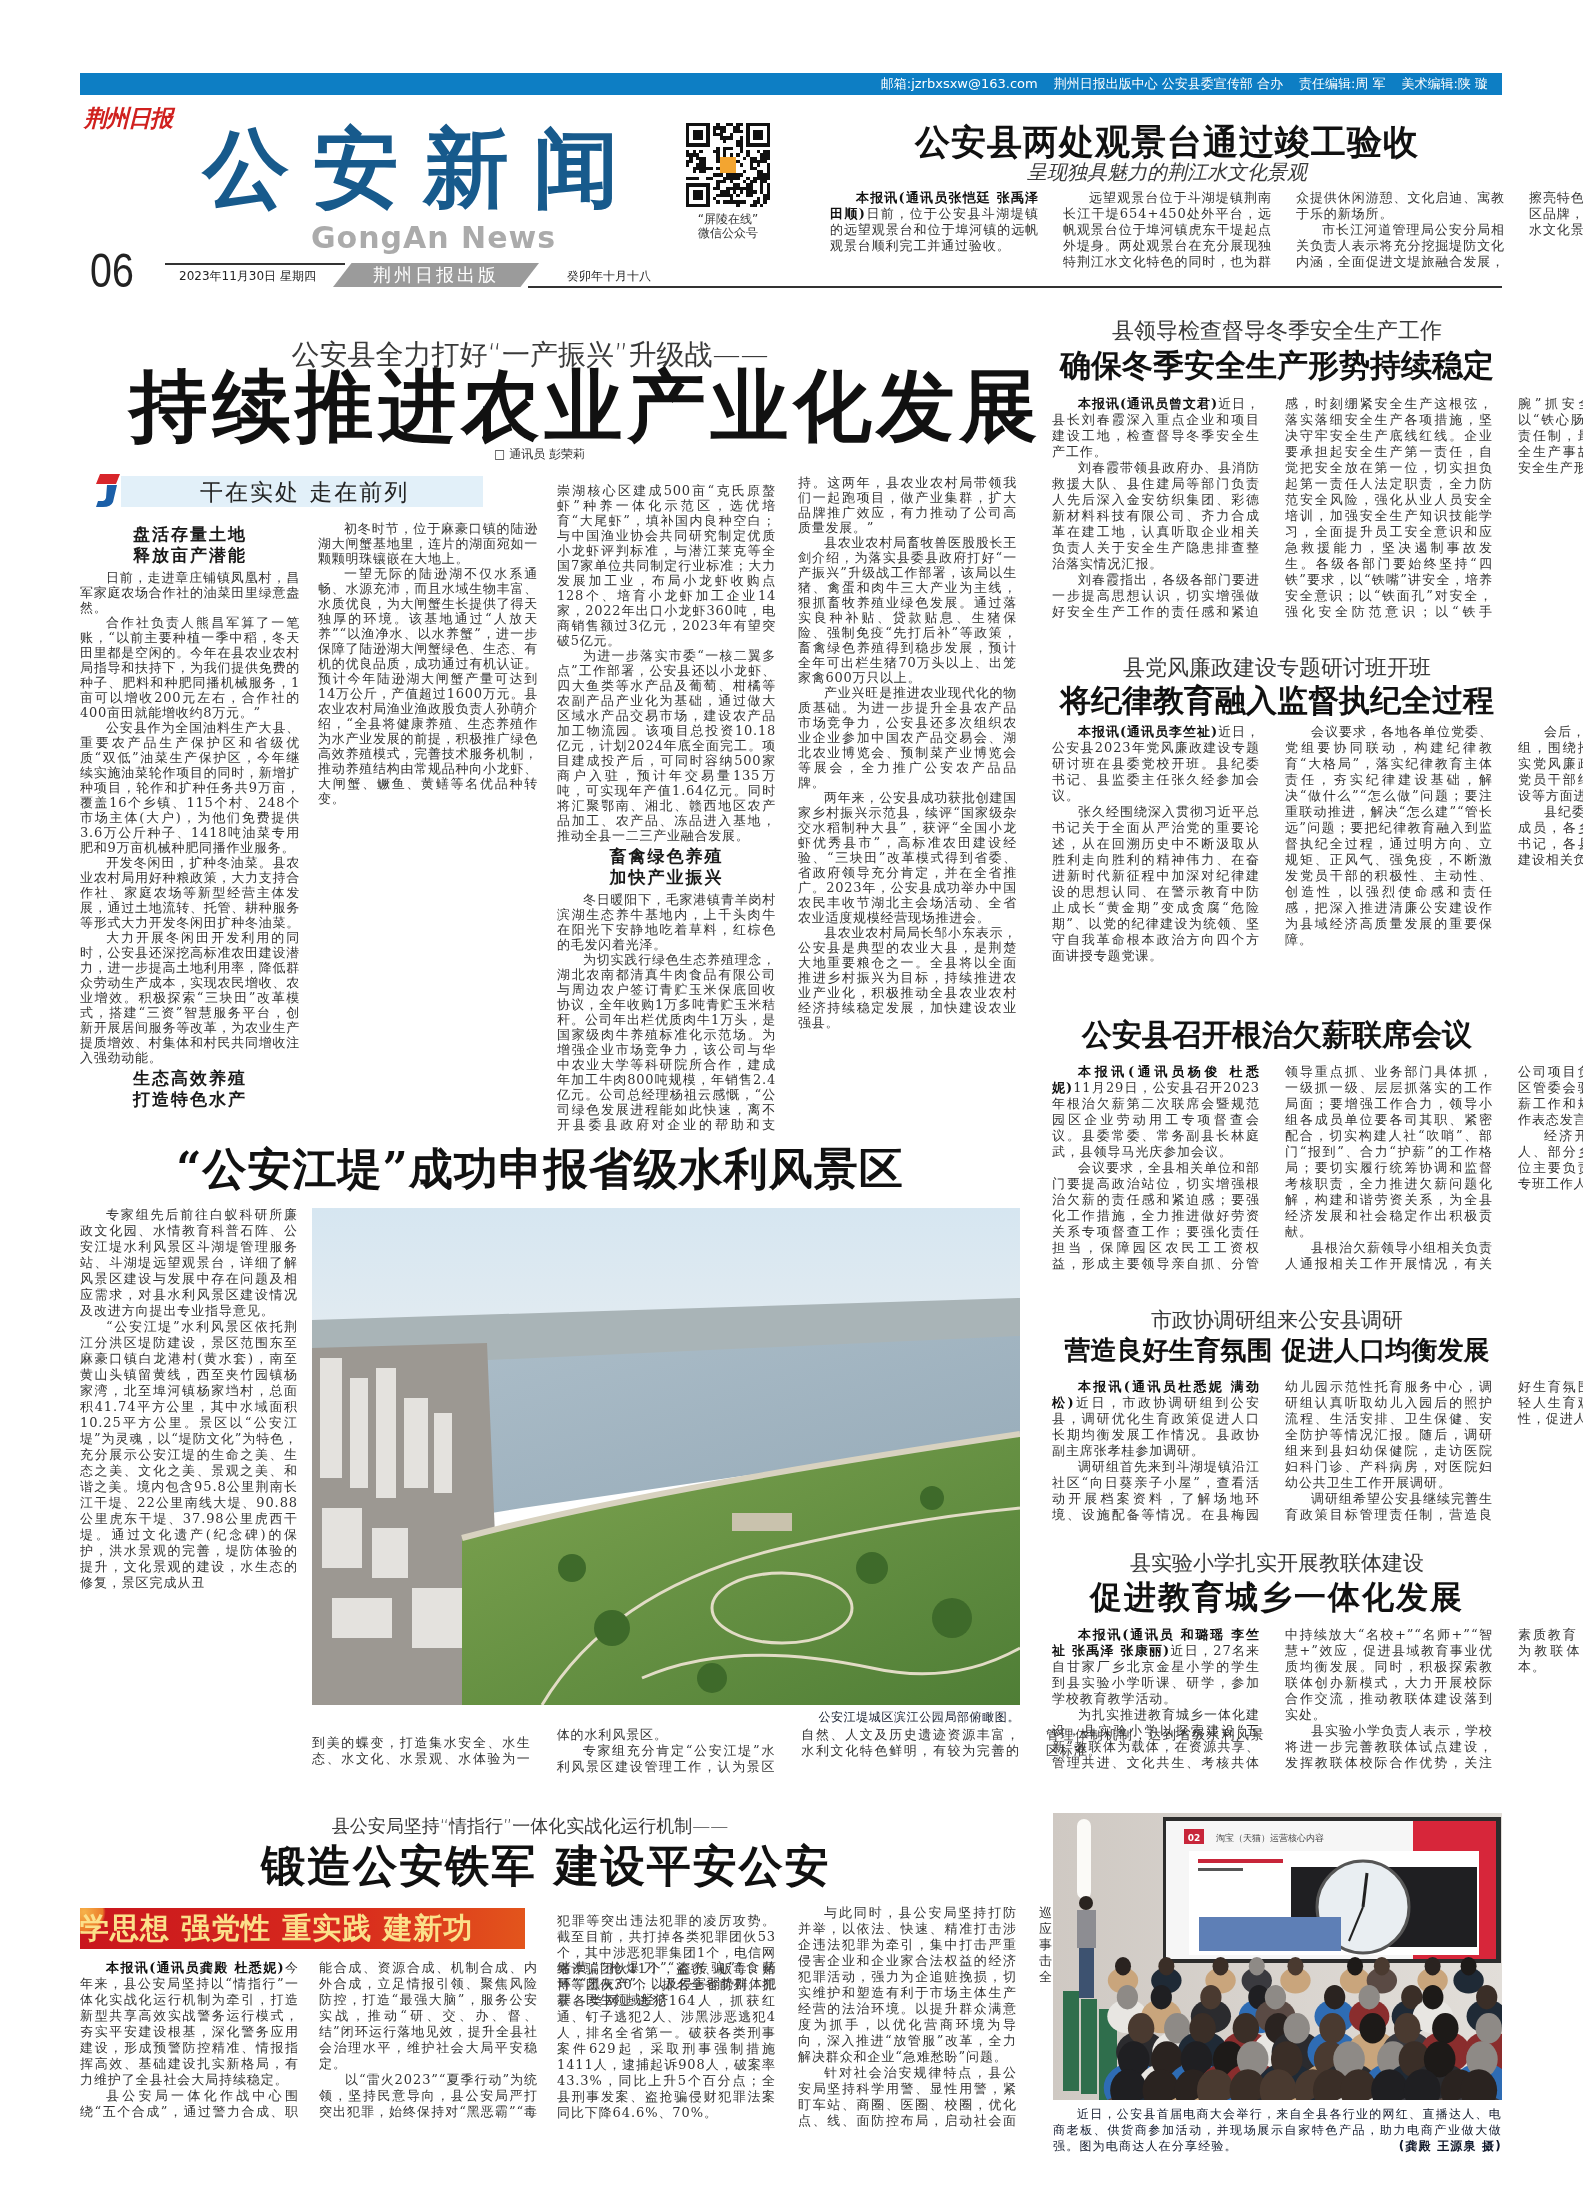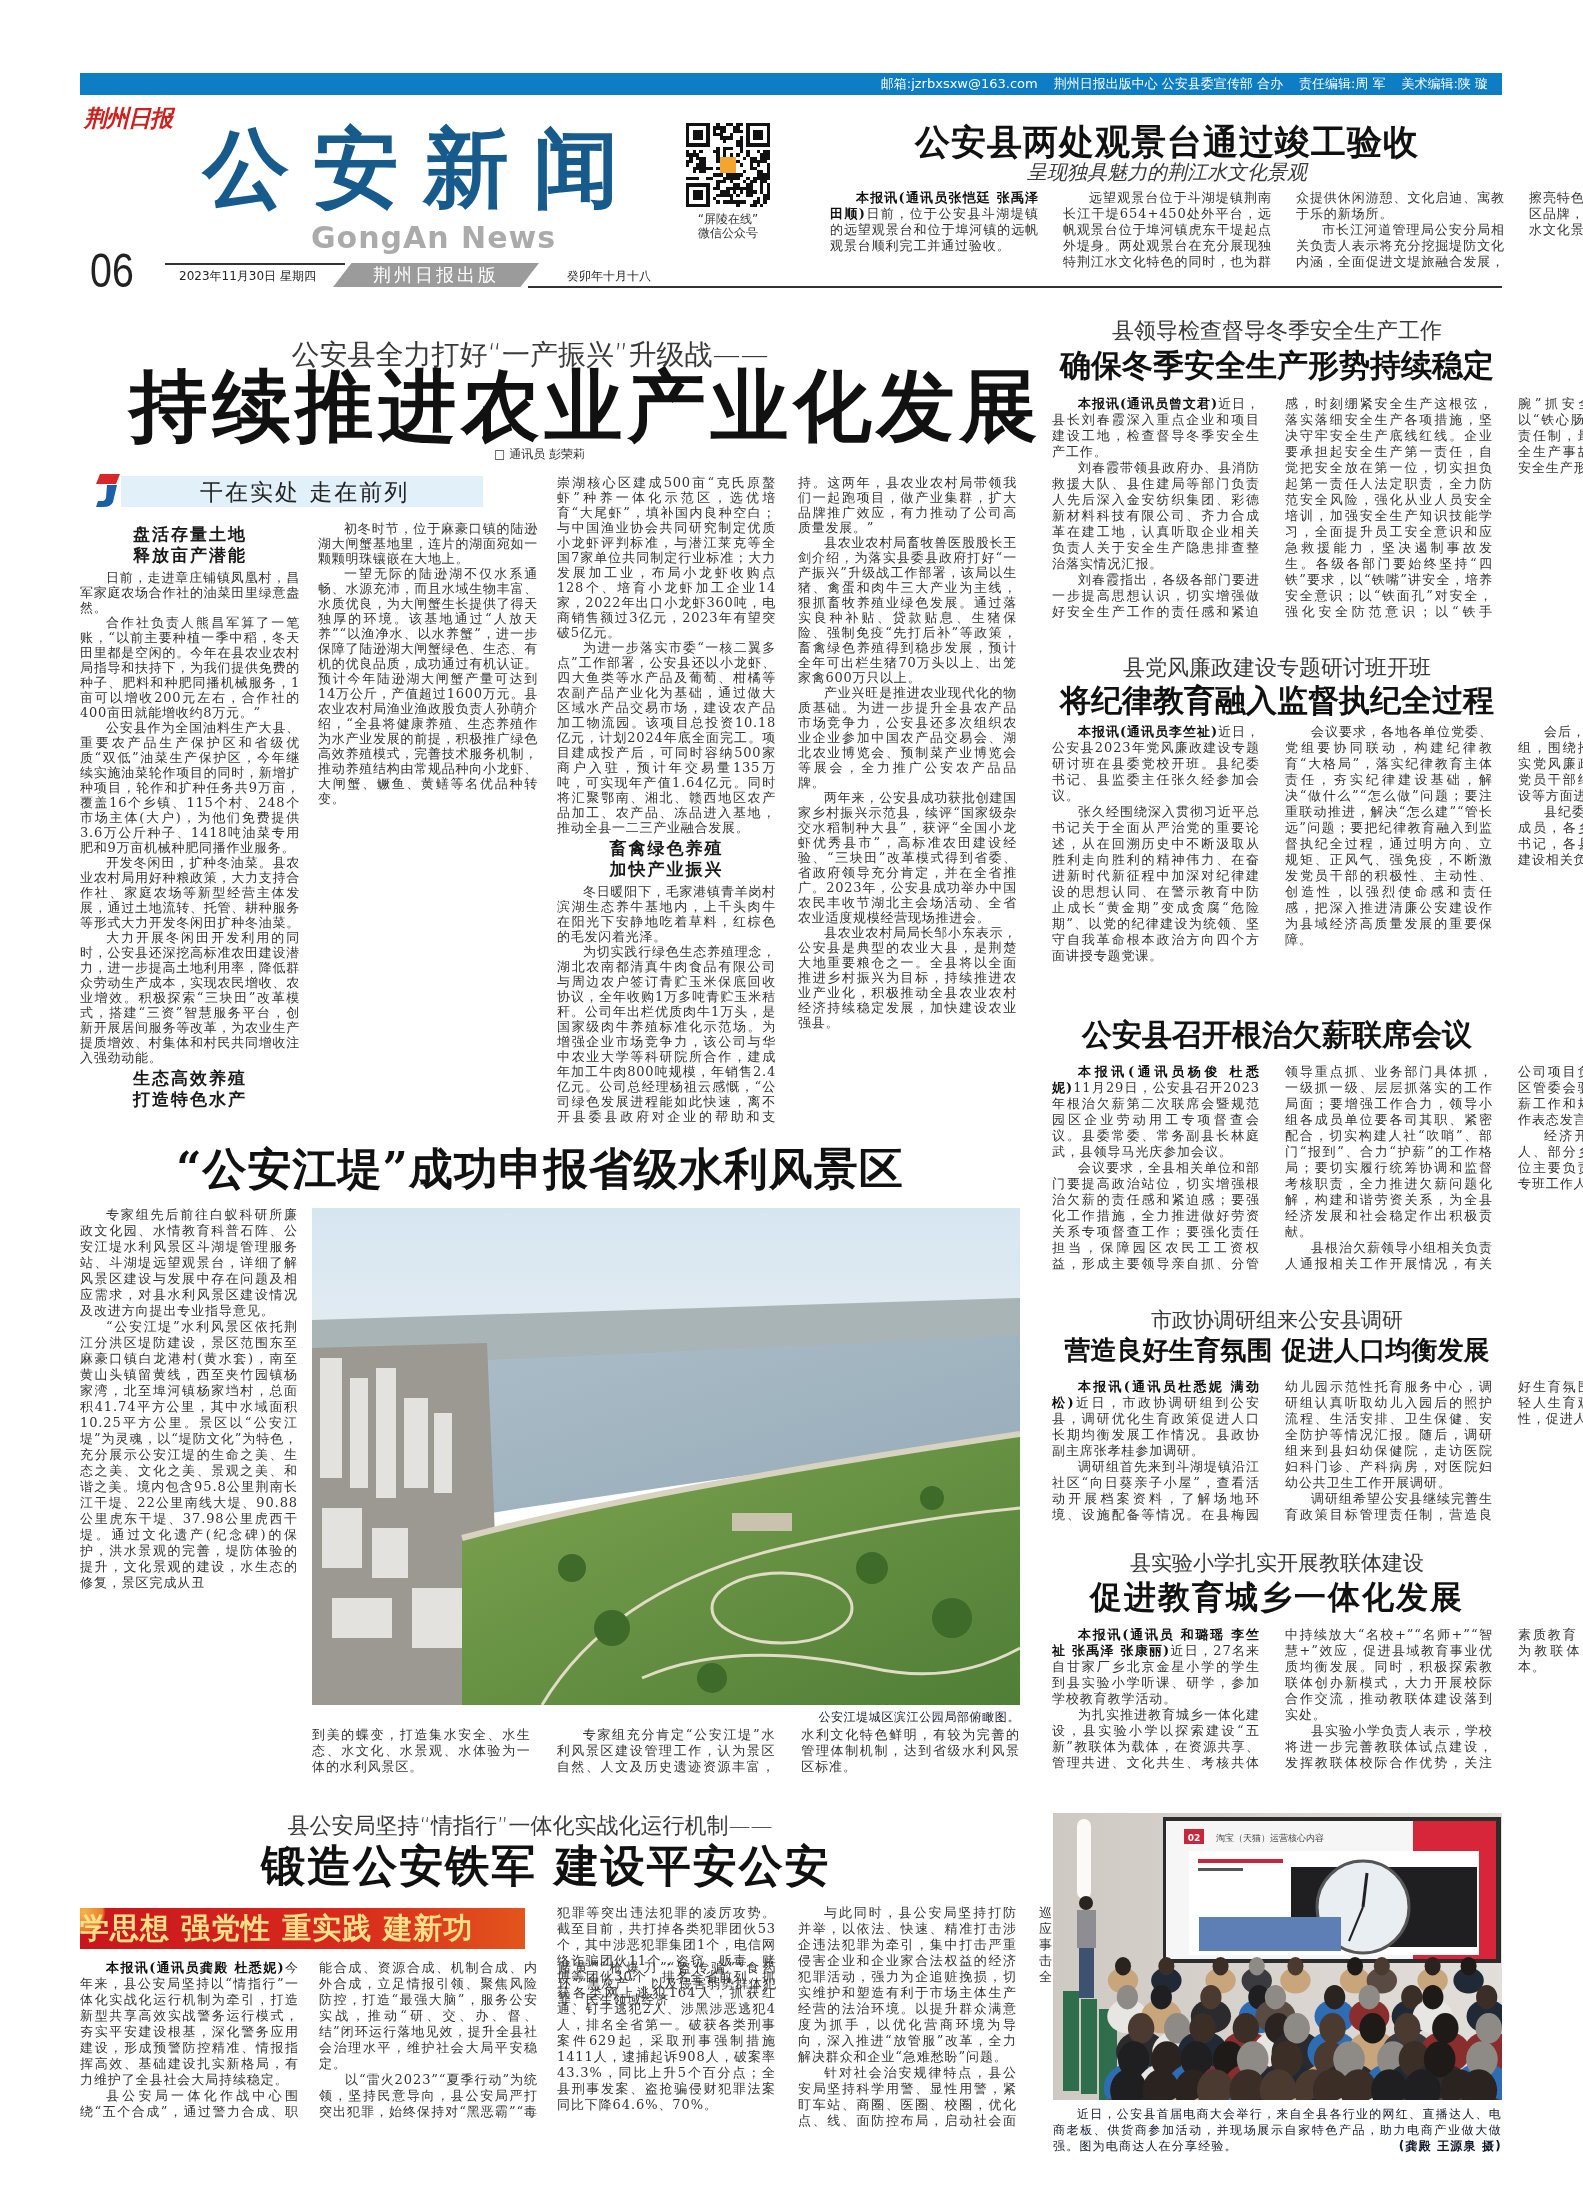--- a/index.html
+++ b/index.html
@@ -24,21 +24,21 @@
 .pub-tab{left:333px;top:263px;width:206px;height:24px;background:var(--tab);clip-path:polygon(9% 0,100% 0,91% 100%,0 100%);color:#fff;font-size:18px;line-height:24px;text-align:center;letter-spacing:3px;}
 .lunar{left:567px;top:268px;font-size:12px;color:#222;white-space:nowrap;}
 
 
 .hl{font-weight:bold;color:#111;text-align:center;white-space:nowrap;}
 .kick{font-weight:300;color:#3a3a3a;text-align:center;white-space:nowrap;}
 
 
 .txt{font-size:13px;letter-spacing:.75px;line-height:15px;color:#333;text-align:justify;column-fill:auto;}
 .txt p{margin:0;text-indent:2em;}
-.txt p.cont{text-indent:0;}
+.txt p.cont{text-indent:0;margin-top:8px;}
 .txt .lead{font-weight:bold;color:#111;}
 .side{letter-spacing:.9px;line-height:16px;}
 .c2{column-count:2;}
 .c3{column-count:3;}
 .subhead{text-indent:0;text-align:center;font-weight:bold;font-size:17px;letter-spacing:2px;line-height:21px;margin:3px 0 4px;color:#1a1a1a;break-inside:avoid;}
 .subhead span{display:block;}
 
 
 .blue-banner{left:101px;top:476px;width:382px;height:31px;background:var(--lightblue);}
 .blue-banner-text{left:200px;top:477px;font-size:23px;line-height:30px;color:#222;letter-spacing:2px;white-space:nowrap;}
@@ -178,21 +178,21 @@
     <circle cx="620" cy="290" r="12"></circle>
   </g>
   <rect x="420" y="305" width="60" height="18" fill="#c9c2ad"></rect>
 </svg>
 <div class="a cap" style="left:312px;top:1709px;width:708px;text-align:right;">公安江堤城区滨江公园局部俯瞰图。</div>
 <div class="a txt side c3" style="left:312px;top:1727px;width:708px;height:50px;column-gap:26px;">
   <p class="cont">到美的蝶变，打造集水安全、水生态、水文化、水景观、水体验为一体的水利风景区。</p>
   <p>专家组充分肯定“公安江堤”水利风景区建设管理工作，认为景区自然、人文及历史遗迹资源丰富，水利文化特色鲜明，有较为完善的管理体制机制，达到省级水利风景区标准。</p>
 </div>
 
-<div class="a kick sans" style="left:80px;top:1813px;width:900px;font-size:22px;line-height:26px;">县公安局坚持“情指行”一体化实战化运行机制——</div>
+<div class="a kick sans" style="left:80px;top:1813px;width:900px;font-size:18px;line-height:26px;">县公安局坚持“情指行”一体化实战化运行机制——</div>
 <div class="a hl serif" style="left:80px;top:1841px;width:932px;font-size:44px;line-height:50px;letter-spacing:2px;">锻造公安铁军 建设平安公安</div>
 <div class="a red-banner">
   <div class="a" style="left:-18px;top:-18px;width:44px;height:44px;border-radius:50%;background:radial-gradient(circle,#f6b24a 0%,#ec7d2a 60%,rgba(236,125,42,0) 70%);"></div>
 </div>
 <div class="a red-banner-text serif">学思想 强党性 重实践 建新功</div>
 <div class="a txt side c2" style="left:80px;top:1960px;width:458px;height:165px;column-gap:20px;">
   <p><span class="lead">本报讯(通讯员龚殿 杜悉妮)</span><span>今年来，县公安局坚持以“情指行”一体化实战化运行机制为牵引，打造新型共享高效实战警务运行模式，夯实平安建设根基，深化警务应用建设，形成预警防控精准、情报指挥高效、基础建设扎实新格局，有力维护了全县社会大局持续稳定。</span></p>
   <p>县公安局一体化作战中心围绕“五个合成”，通过警力合成、职能合成、资源合成、机制合成、内外合成，立足情报引领、聚焦风险防控，打造“最强大脑”，服务公安实战，推动“研、交、办、督、结”闭环运行落地见效，提升全县社会治理水平，维护社会大局平安稳定。</p>
   <p>以“雷火2023”“夏季行动”为统领，坚持民意导向，县公安局严打突出犯罪，始终保持对“黑恶霸”“毒赌黄”“枪爆刀”“盗传骗”“食药环”“黑灰产”，以及侵害弱势群体犯罪、民生领域经济</p>
 </div>

